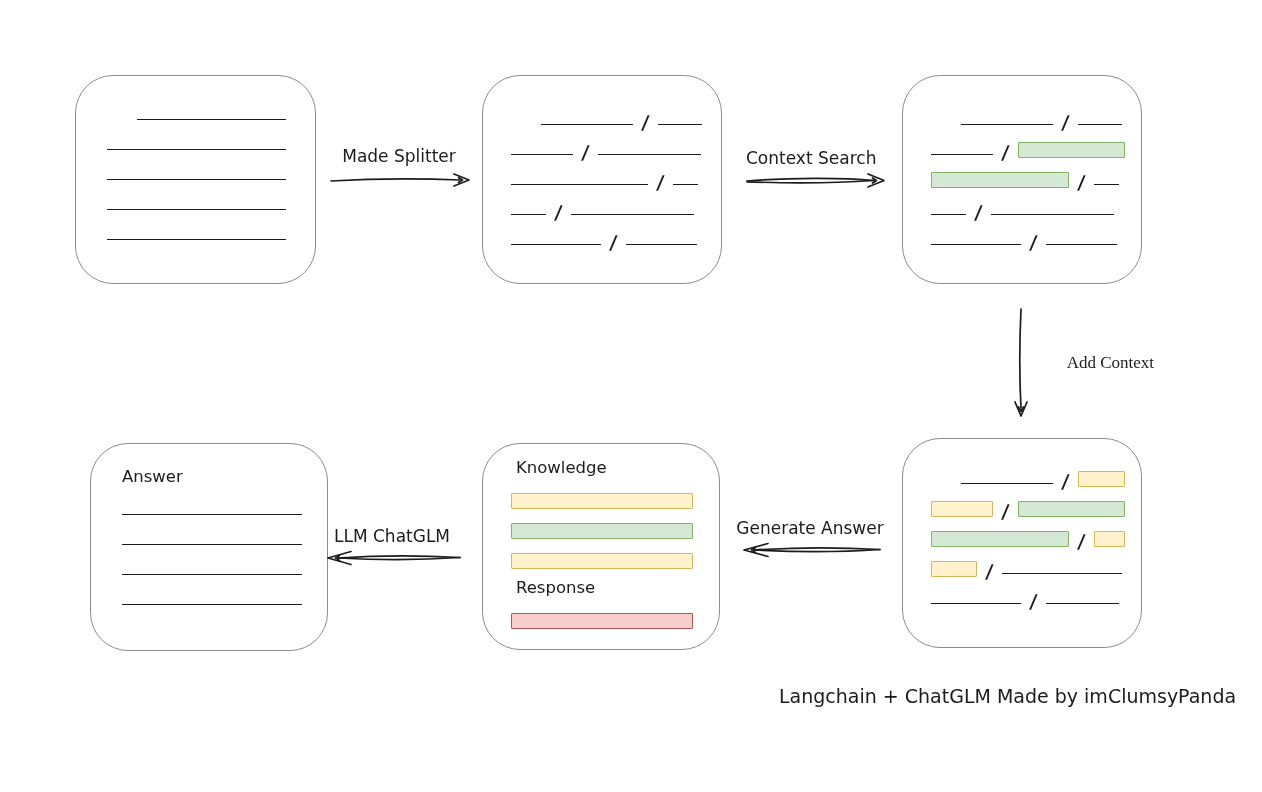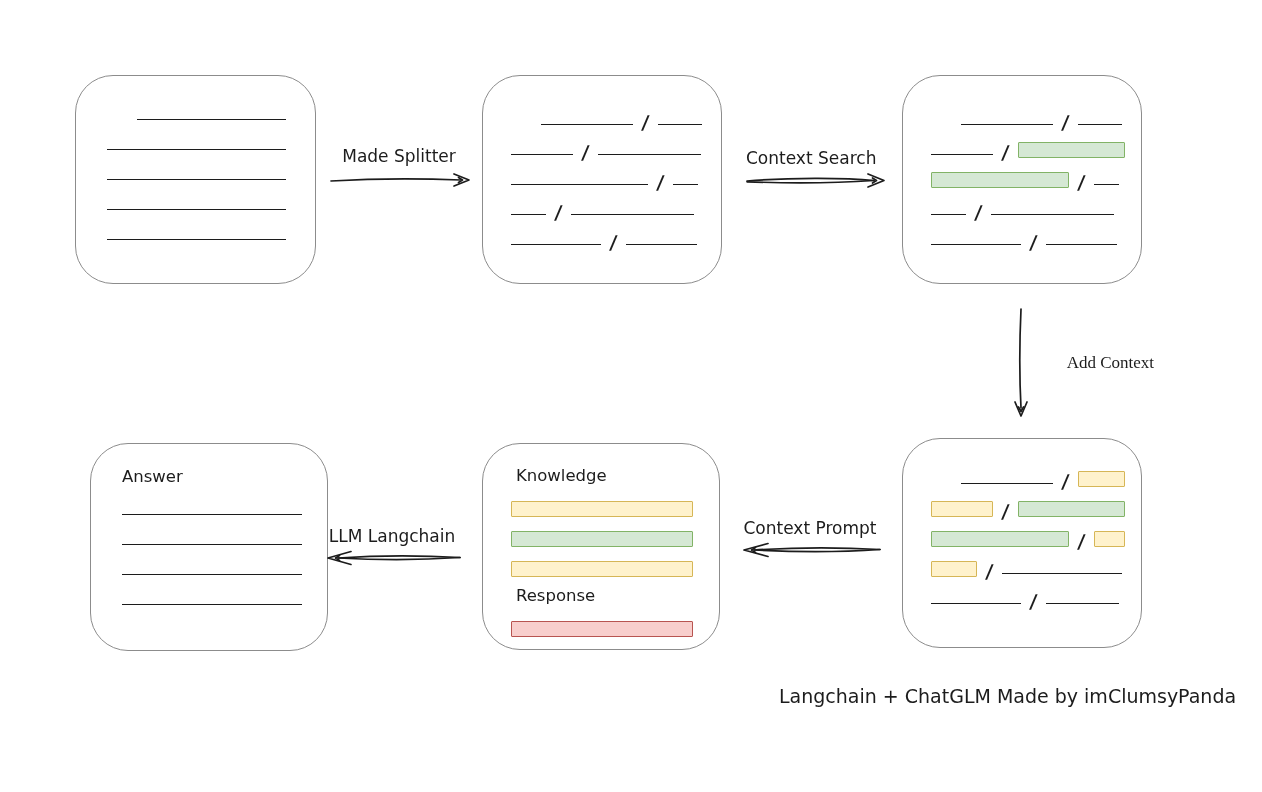--- a/index.html
+++ b/index.html
@@ -49,21 +49,21 @@
       <div class="row" style="padding-left: 31px;">
         <div class="seg-line" style="width: 180px;"></div>
       </div>
       <div class="row" style="padding-left: 31px;">
         <div class="seg-line" style="width: 180px;"></div>
       </div>
       <div class="row" style="padding-left: 31px;">
         <div class="seg-line" style="width: 180px;"></div>
       </div>
     </div>
-    <div class="node-box" style="left: 482px; top: 443px; width: 238px; height: 207px; padding-top: 11px;">
+    <div class="node-box" style="left: 482px; top: 443px; width: 238px; height: 207px; padding-top: 3px;">
       <div class="row" style="padding-left: 33px;">
         <div class="box-title">Knowledge</div>
       </div>
       <div class="row" style="padding-left: 28px;">
         <div class="bar bar-yellow" style="width: 182px;"></div>
       </div>
       <div class="row" style="padding-left: 28px;">
         <div class="bar bar-green" style="width: 182px;"></div>
       </div>
       <div class="row" style="padding-left: 28px;">
@@ -196,25 +196,25 @@
     <path d="M9.5 101 L12 105.5 L14.5 101"></path>
   </svg>
   <div class="arrow-label left-align" style="left:1034px;top:352px;width:120px;">Add Context</div>
 
   <svg class="arrow-svg" style="left:737px;top:538px;" width="148" height="24" viewBox="0 0 148 24">
     <path d="M143 11.5 C 100 9, 55 9.5, 17 12"></path>
     <path d="M143 11.5 C 100 14.5, 55 14, 17 12"></path>
     <path d="M31 5.5 L7 12 L31 18.5"></path>
     <path d="M18.5 9.5 L14.5 12 L18.5 14.5"></path>
   </svg>
-  <div class="arrow-label" style="left:734px;top:518px;width:152px;">Context Prompt</div>
+  <div class="arrow-label" style="left:734px;top:518px;width:152px;">Generate Answer</div>
 
   <svg class="arrow-svg" style="left:322px;top:546px;" width="142" height="24" viewBox="0 0 142 24">
     <path d="M138 11.5 C 95 9, 52 9.5, 16 12"></path>
     <path d="M138 11.5 C 95 14.5, 52 14, 16 12"></path>
     <path d="M29 5.5 L6 12 L29 18.5"></path>
     <path d="M17.5 9.5 L13.5 12 L17.5 14.5"></path>
   </svg>
-  <div class="arrow-label" style="left:324px;top:526px;width:136px;">LLM Langchain</div>
+  <div class="arrow-label" style="left:324px;top:526px;width:136px;">LLM ChatGLM</div>
 
   <div class="caption" style="left:779px;top:685px;width:402px;">Langchain + ChatGLM Made by imClumsyPanda</div>
 
 </div>
 
 </body></html>

